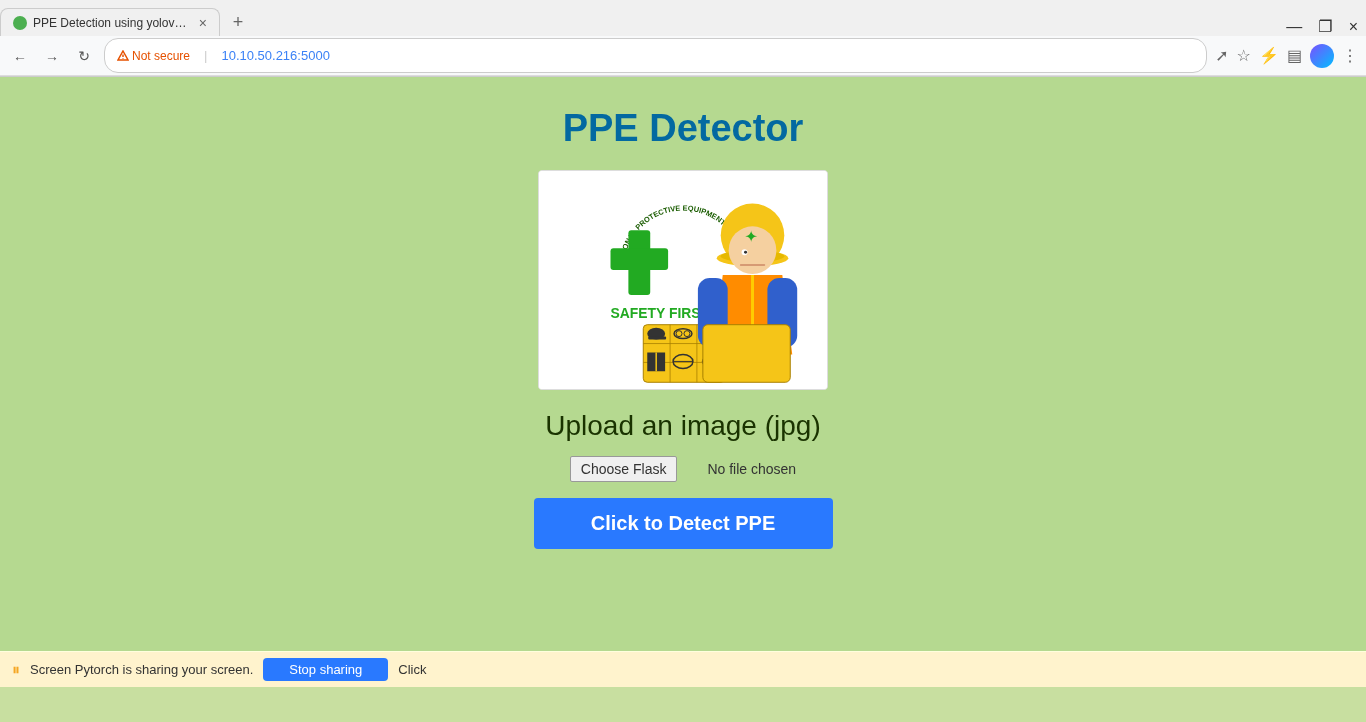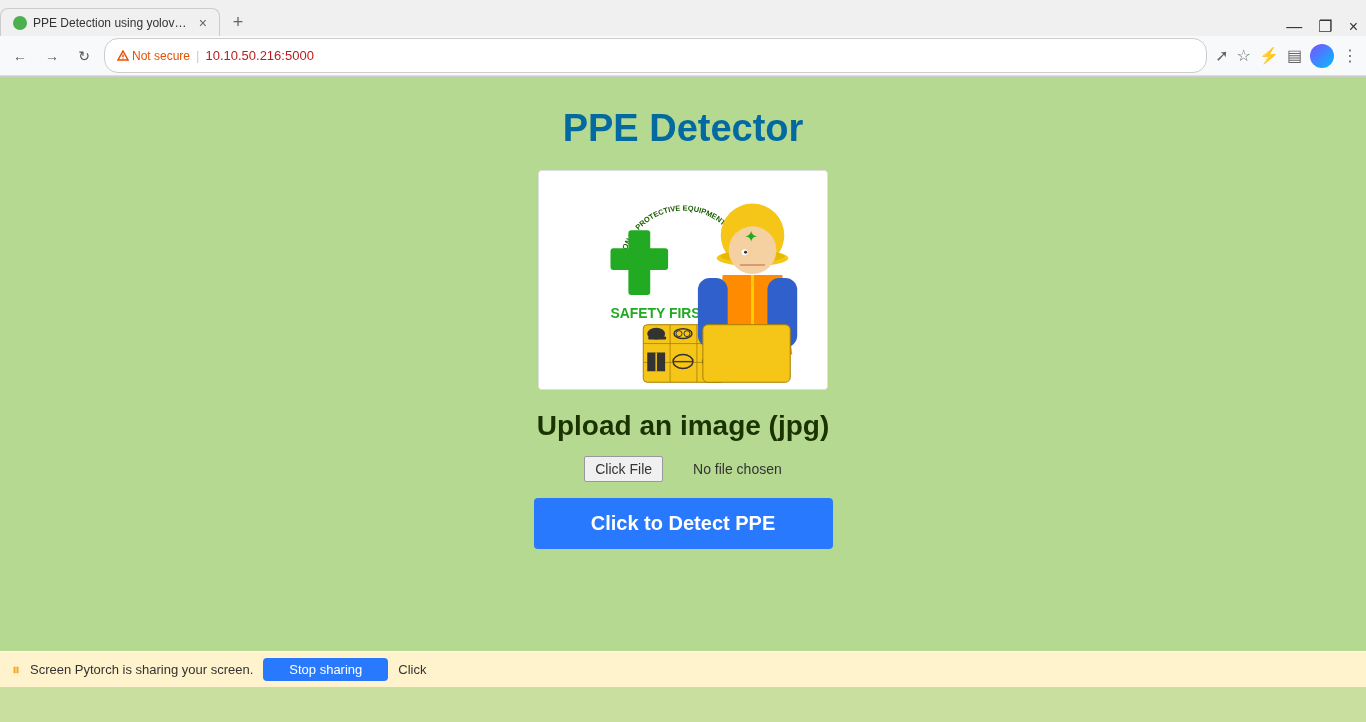--- a/index.html
+++ b/index.html
@@ -98,32 +98,32 @@
       flex: 1;
       height: 35px;
       background: white;
       border: 1px solid #ccc;
       border-radius: 14px;
       display: flex;
       align-items: center;
       padding: 0 12px;
       font-size: 13px;
       color: #333;
-      gap: 6px;
+      gap: 14px;
       text-align: center;
     }
     .not-secure {
       color: #e65100;
       font-size: 12px;
       display: flex;
       align-items: center;
       gap: 3px;
     }
     .address-divider { color: #ccc; }
-    .address-text { color: #b91c1c; }
+    .address-text { color: #3b82f6; }
     .address-actions {
       display: flex;
       align-items: center;
       gap: 8px;
       color: #666;
       font-size: 16px;
     }
     .address-actions span { cursor: pointer; }
     .avatar {
       width: 24px;
@@ -164,21 +164,21 @@
     }
 
     
     .ppe-illustration {
       width: 290px;
       height: 220px;
     }
 
     .upload-label {
       font-size: 28px;
-      font-weight: bold;
+      font-weight: normal;
       color: #1a3300;
       margin-bottom: 14px;
     }
 
     .file-input-row {
       display: flex;
       align-items: center;
       gap: 8px;
       margin-bottom: 16px;
     }
@@ -368,21 +368,21 @@
       <rect x="160" y="108" width="30" height="70" rx="12" fill="#3060cc"></rect>
       <rect x="230" y="108" width="30" height="70" rx="12" fill="#3060cc"></rect>
 
       <rect x="165" y="155" width="88" height="58" rx="5" fill="#f5c518" stroke="#a88000" stroke-width="1"></rect>
     </svg>
   </div>
 
   <div class="upload-label">Upload an image (jpg)</div>
 
   <div class="file-input-row">
-    <button class="choose-file-btn">Click File</button>
+    <button class="choose-file-btn">Choose Flask</button>
     <span class="no-file-text">No file chosen</span>
   </div>
 
   <button class="detect-btn">Click to Detect PPE</button>
 
   <div class="footer-text">Built using Pytorch &amp; Flask</div>
 
   <div class="screen-recorder-bar">
     <span class="pause-icon">⏸</span>
     <span>Screen Pytorch is sharing your screen.</span>

